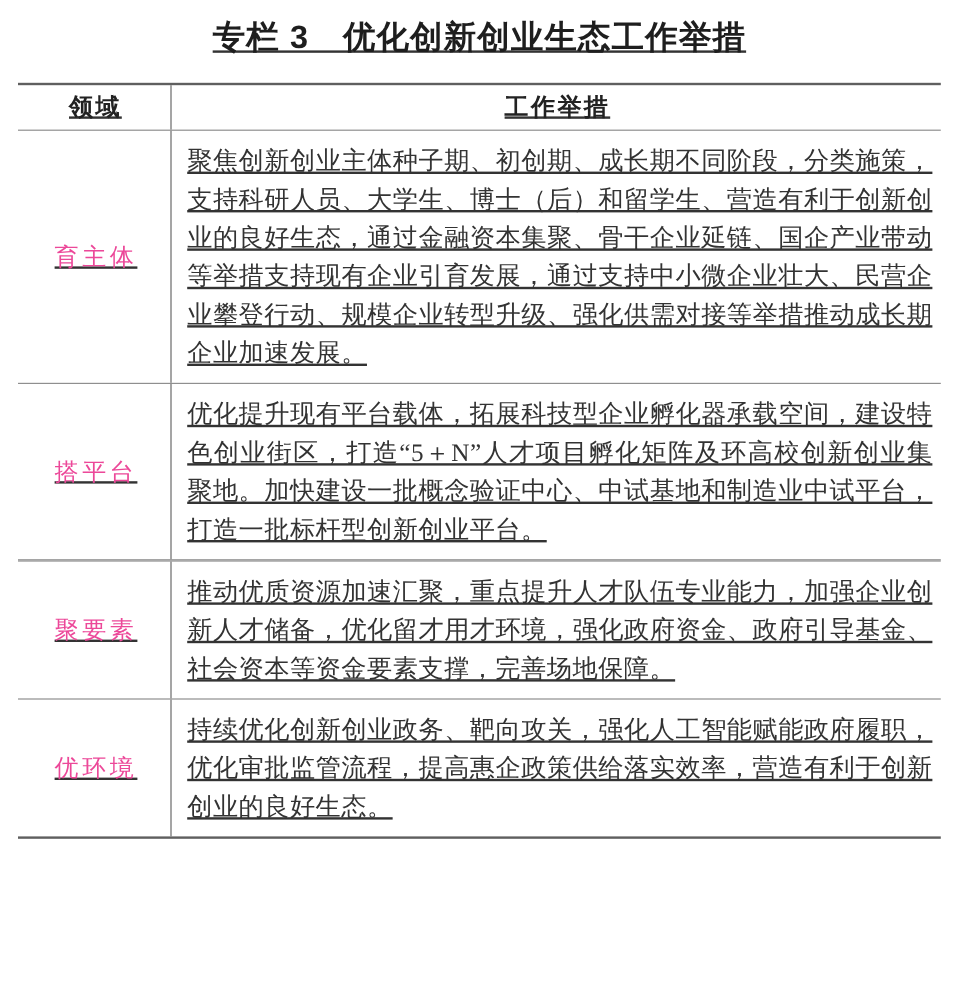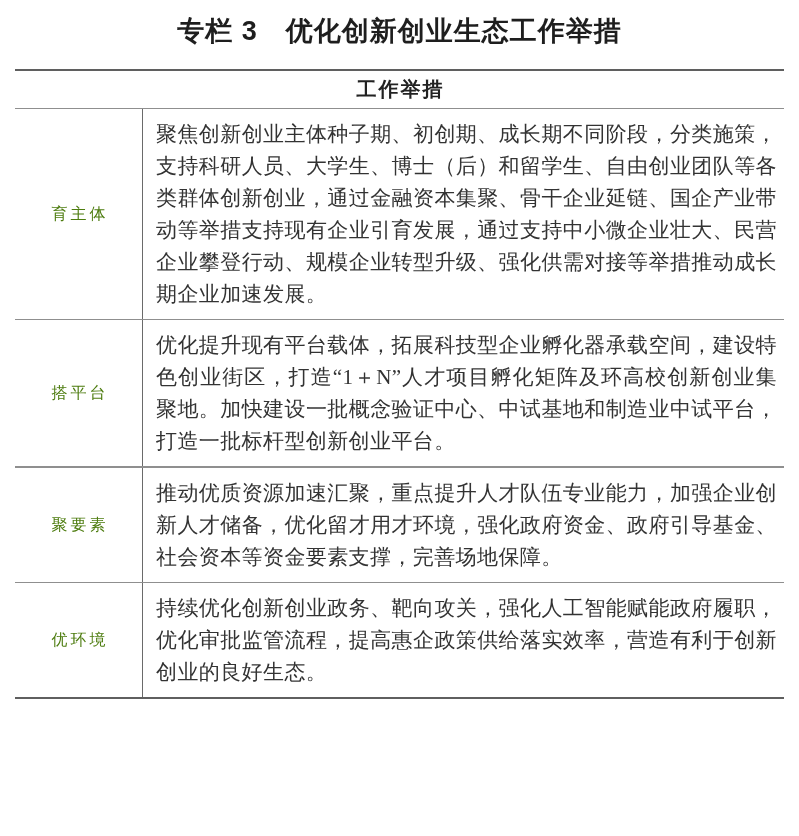--- a/index.html
+++ b/index.html
@@ -3,21 +3,21 @@
 <meta charset="utf-8">
 <style>
   * { box-sizing: border-box; }
   html, body { margin: 0; padding: 0; background: #ffffff; }
   body {
     width: 799px; height: 836px;
     font-family: "Liberation Serif", "DejaVu Serif", serif;
     color: #333333;
     overflow: hidden;
   }
-  .page { width: 799px; height: 836px; padding-top: 15px; }
+  .page { width: 799px; height: 836px; padding-top: 15px; text-decoration: underline; }
 
   .doc-title {
     margin: 0 0 21px 0;
     text-align: center;
     font-family: "Liberation Sans", "DejaVu Sans", sans-serif;
     font-weight: bold;
     font-size: 27px;
     line-height: 33px;
     color: #1e1e1e;
     letter-spacing: 1px;
@@ -48,22 +48,22 @@
   .header-label {
     font-family: "Liberation Sans", "DejaVu Sans", sans-serif;
     font-weight: bold;
     font-size: 20px;
     color: #222222;
     letter-spacing: 2px;
     text-indent: 2px;
   }
 
   .field-label {
-    font-size: 16px;
-    color: #4d7c0f;
+    font-size: 20px;
+    color: #ec4899;
     letter-spacing: 3px;
     text-indent: 3px;
     white-space: nowrap;
   }
 
   .measures-text {
     font-size: 21px;
     line-height: 32px;
     color: #333333;
     text-align: justify;
@@ -75,40 +75,43 @@
 </head>
 <body>
 
 <div class="page">
 
   <h1 class="doc-title">专栏 3　优化创新创业生态工作举措</h1>
 
   <section class="boxtable">
 
     <div class="trow header-row">
+      <div class="cell-field">
+        <span class="header-label">领域</span>
+      </div>
       <div class="cell-measures">
         <span class="header-label">工作举措</span>
       </div>
     </div>
 
     <div class="trow">
       <div class="cell-field">
         <span class="field-label">育主体</span>
       </div>
       <div class="cell-measures">
-        <p class="measures-text">聚焦创新创业主体种子期、初创期、成长期不同阶段，分类施策，支持科研人员、大学生、博士（后）和留学生、自由创业团队等各类群体创新创业，通过金融资本集聚、骨干企业延链、国企产业带动等举措支持现有企业引育发展，通过支持中小微企业壮大、民营企业攀登行动、规模企业转型升级、强化供需对接等举措推动成长期企业加速发展。</p>
+        <p class="measures-text">聚焦创新创业主体种子期、初创期、成长期不同阶段，分类施策，支持科研人员、大学生、博士（后）和留学生、营造有利于创新创业的良好生态，通过金融资本集聚、骨干企业延链、国企产业带动等举措支持现有企业引育发展，通过支持中小微企业壮大、民营企业攀登行动、规模企业转型升级、强化供需对接等举措推动成长期企业加速发展。</p>
       </div>
     </div>
 
     <div class="trow">
       <div class="cell-field">
         <span class="field-label">搭平台</span>
       </div>
       <div class="cell-measures">
-        <p class="measures-text">优化提升现有平台载体，拓展科技型企业孵化器承载空间，建设特色创业街区，打造“1＋N”人才项目孵化矩阵及环高校创新创业集聚地。加快建设一批概念验证中心、中试基地和制造业中试平台，打造一批标杆型创新创业平台。</p>
+        <p class="measures-text">优化提升现有平台载体，拓展科技型企业孵化器承载空间，建设特色创业街区，打造“5＋N”人才项目孵化矩阵及环高校创新创业集聚地。加快建设一批概念验证中心、中试基地和制造业中试平台，打造一批标杆型创新创业平台。</p>
       </div>
     </div>
 
     <div class="trow">
     </div>
 
     <div class="trow">
       <div class="cell-field">
         <span class="field-label">聚要素</span>
       </div>

